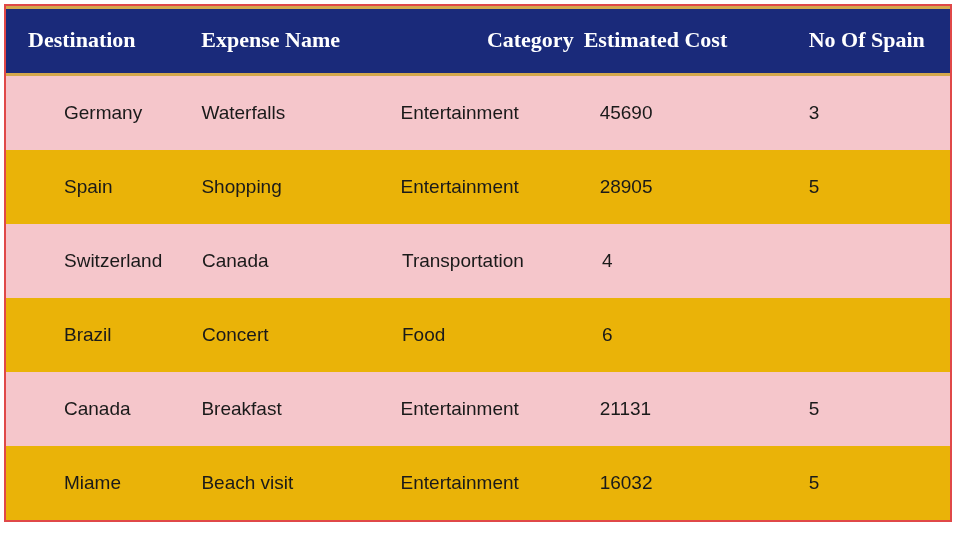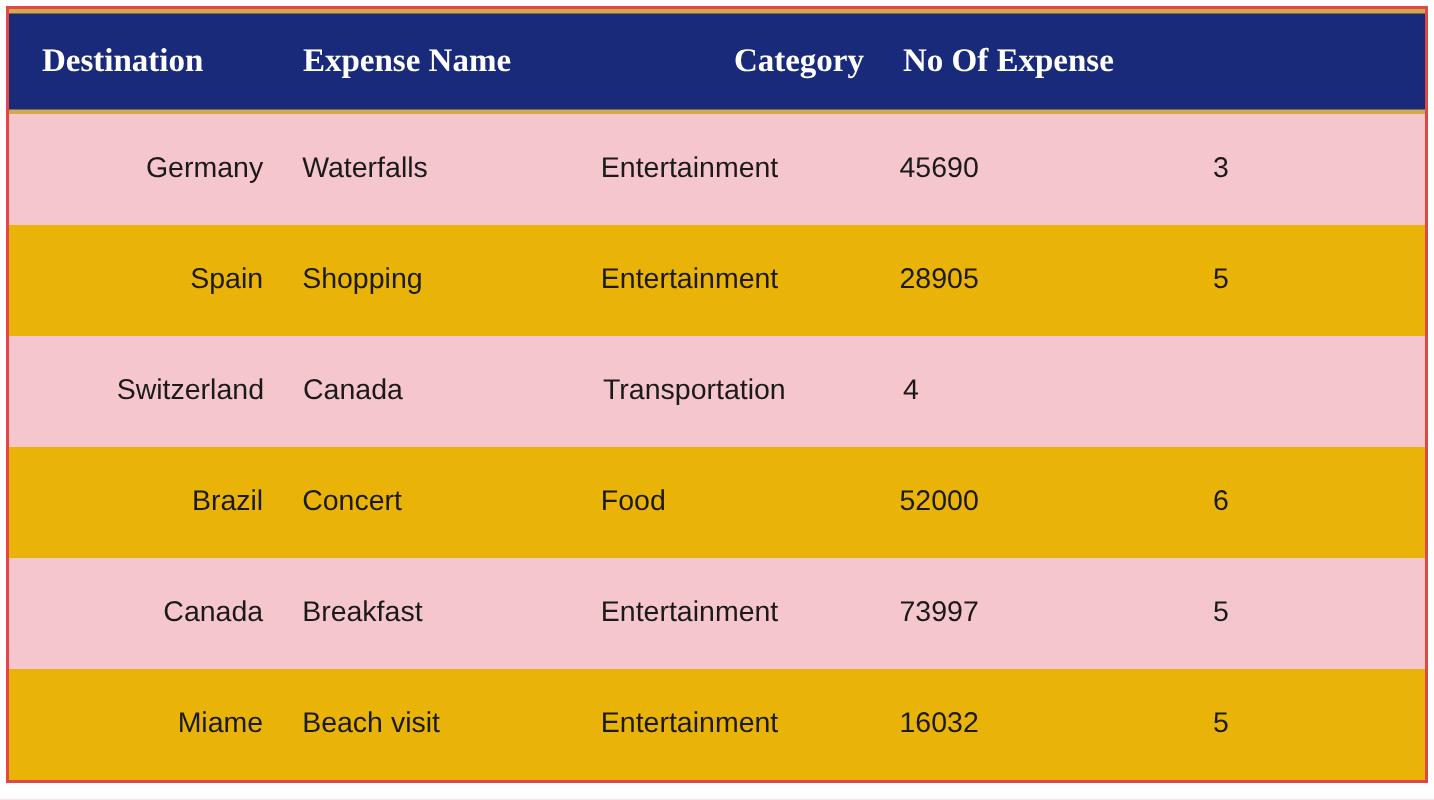--- a/index.html
+++ b/index.html
@@ -40,41 +40,42 @@
     }
     .row-pink {
       background: #f5c6cb;
     }
     .row-blue {
       background: #eab308;
     }
     .col {
       padding-left: 26px;
     }
-    .col-1 { width: 170px; padding-left: 30px; text-align: right; }
+    .col-1 { width: 170px; padding-left: 30px; }
     .col-2 { width: 200px; }
     .col-3 { width: 200px; }
     .col-4 { width: 210px; }
     .col-5 { width: 168px; }
     .header-col-1 { width: 170px; padding-left: 22px; }
     .header-col-2 { width: 200px; font-family: Liberation Serif, serif; }
     .header-col-3 { width: 200px; text-align: right; }
     .header-col-4 { width: 210px; padding-left: 10px; }
     .header-col-5 { width: 168px; }
     .table-body .col-1 { padding-left: 58px; }
   </style>
 </head>
 <body>
 
 <div class="table-container">
   <div class="table-header">
     <div class="col header-col-1">Destination</div>
     <div class="col header-col-2">Expense Name</div>
     <div class="col header-col-3">Category</div>
-    <div class="col header-col-5">No Of Expense</div>
+    <div class="col header-col-4">Estimated Cost</div>
+    <div class="col header-col-5">No Of Spain</div>
   </div>
   <div class="table-body">
     <div class="table-row row-pink">
       <div class="col col-1">Germany</div>
       <div class="col col-2">Waterfalls</div>
       <div class="col col-3">Entertainment</div>
       <div class="col col-4">45690</div>
       <div class="col col-5">3</div>
     </div>
     <div class="table-row row-blue">
@@ -87,28 +88,27 @@
     <div class="table-row row-pink">
       <div class="col col-1">Switzerland</div>
       <div class="col col-2">Canada</div>
       <div class="col col-3">Transportation</div>
       <div class="col col-5">4</div>
     </div>
     <div class="table-row row-blue">
       <div class="col col-1">Brazil</div>
       <div class="col col-2">Concert</div>
       <div class="col col-3">Food</div>
-      <div class="col col-4">52000</div>
       <div class="col col-5">6</div>
     </div>
     <div class="table-row row-pink">
       <div class="col col-1">Canada</div>
       <div class="col col-2">Breakfast</div>
       <div class="col col-3">Entertainment</div>
-      <div class="col col-4">73997</div>
+      <div class="col col-4">21131</div>
       <div class="col col-5">5</div>
     </div>
     <div class="table-row row-blue">
       <div class="col col-1">Miame</div>
       <div class="col col-2">Beach visit</div>
       <div class="col col-3">Entertainment</div>
       <div class="col col-4">16032</div>
       <div class="col col-5">5</div>
     </div>
   </div>

